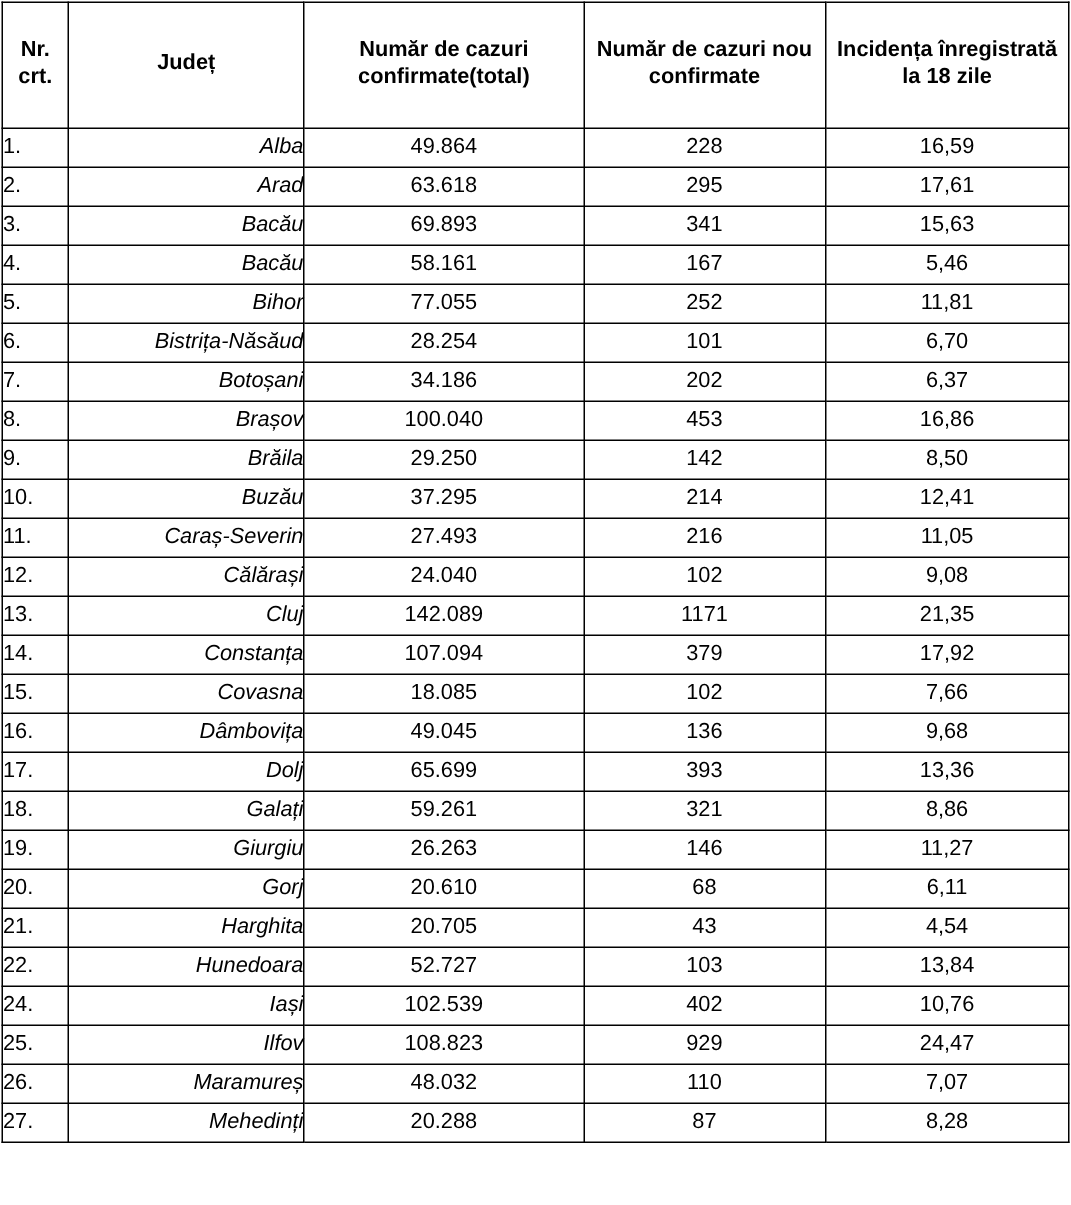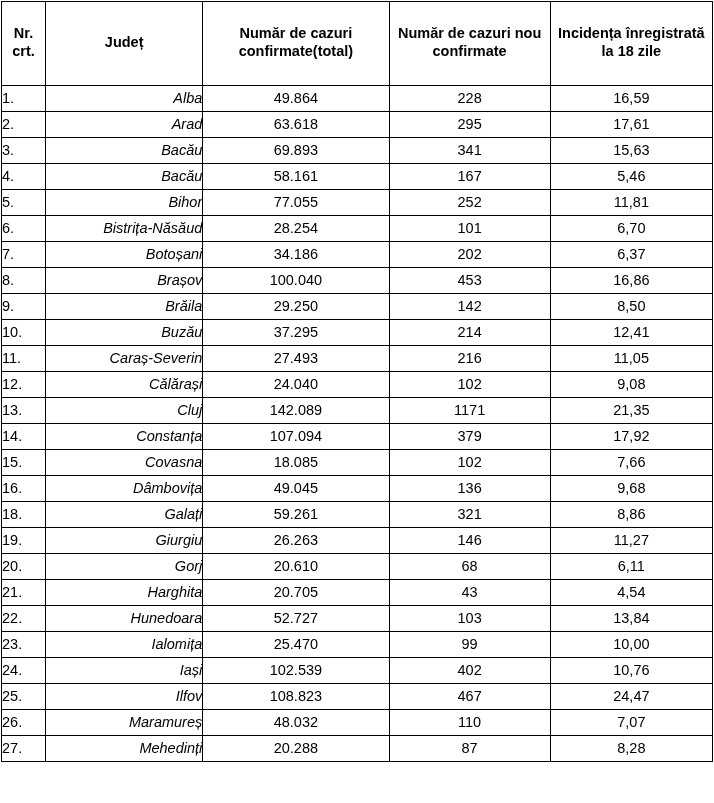--- a/index.html
+++ b/index.html
@@ -190,20 +190,27 @@
         <td class="c-inc">7,66</td>
       </tr>
       <tr>
         <td class="c-nr">16.</td>
         <td class="c-judet">Dâmbovița</td>
         <td class="c-total">49.045</td>
         <td class="c-nou">136</td>
         <td class="c-inc">9,68</td>
       </tr>
       <tr>
+        <td class="c-nr">17.</td>
+        <td class="c-judet">Dolj</td>
+        <td class="c-total">65.699</td>
+        <td class="c-nou">393</td>
+        <td class="c-inc">13,36</td>
+      </tr>
+      <tr>
         <td class="c-nr">18.</td>
         <td class="c-judet">Galați</td>
         <td class="c-total">59.261</td>
         <td class="c-nou">321</td>
         <td class="c-inc">8,86</td>
       </tr>
       <tr>
         <td class="c-nr">19.</td>
         <td class="c-judet">Giurgiu</td>
         <td class="c-total">26.263</td>
@@ -225,38 +232,31 @@
         <td class="c-inc">4,54</td>
       </tr>
       <tr>
         <td class="c-nr">22.</td>
         <td class="c-judet">Hunedoara</td>
         <td class="c-total">52.727</td>
         <td class="c-nou">103</td>
         <td class="c-inc">13,84</td>
       </tr>
       <tr>
-        <td class="c-nr">23.</td>
-        <td class="c-judet">Ialomița</td>
-        <td class="c-total">25.470</td>
-        <td class="c-nou">99</td>
-        <td class="c-inc">10,00</td>
-      </tr>
-      <tr>
         <td class="c-nr">24.</td>
         <td class="c-judet">Iași</td>
         <td class="c-total">102.539</td>
         <td class="c-nou">402</td>
         <td class="c-inc">10,76</td>
       </tr>
       <tr>
         <td class="c-nr">25.</td>
         <td class="c-judet">Ilfov</td>
         <td class="c-total">108.823</td>
-        <td class="c-nou">467</td>
+        <td class="c-nou">929</td>
         <td class="c-inc">24,47</td>
       </tr>
       <tr>
         <td class="c-nr">26.</td>
         <td class="c-judet">Maramureș</td>
         <td class="c-total">48.032</td>
         <td class="c-nou">110</td>
         <td class="c-inc">7,07</td>
       </tr>
       <tr>

